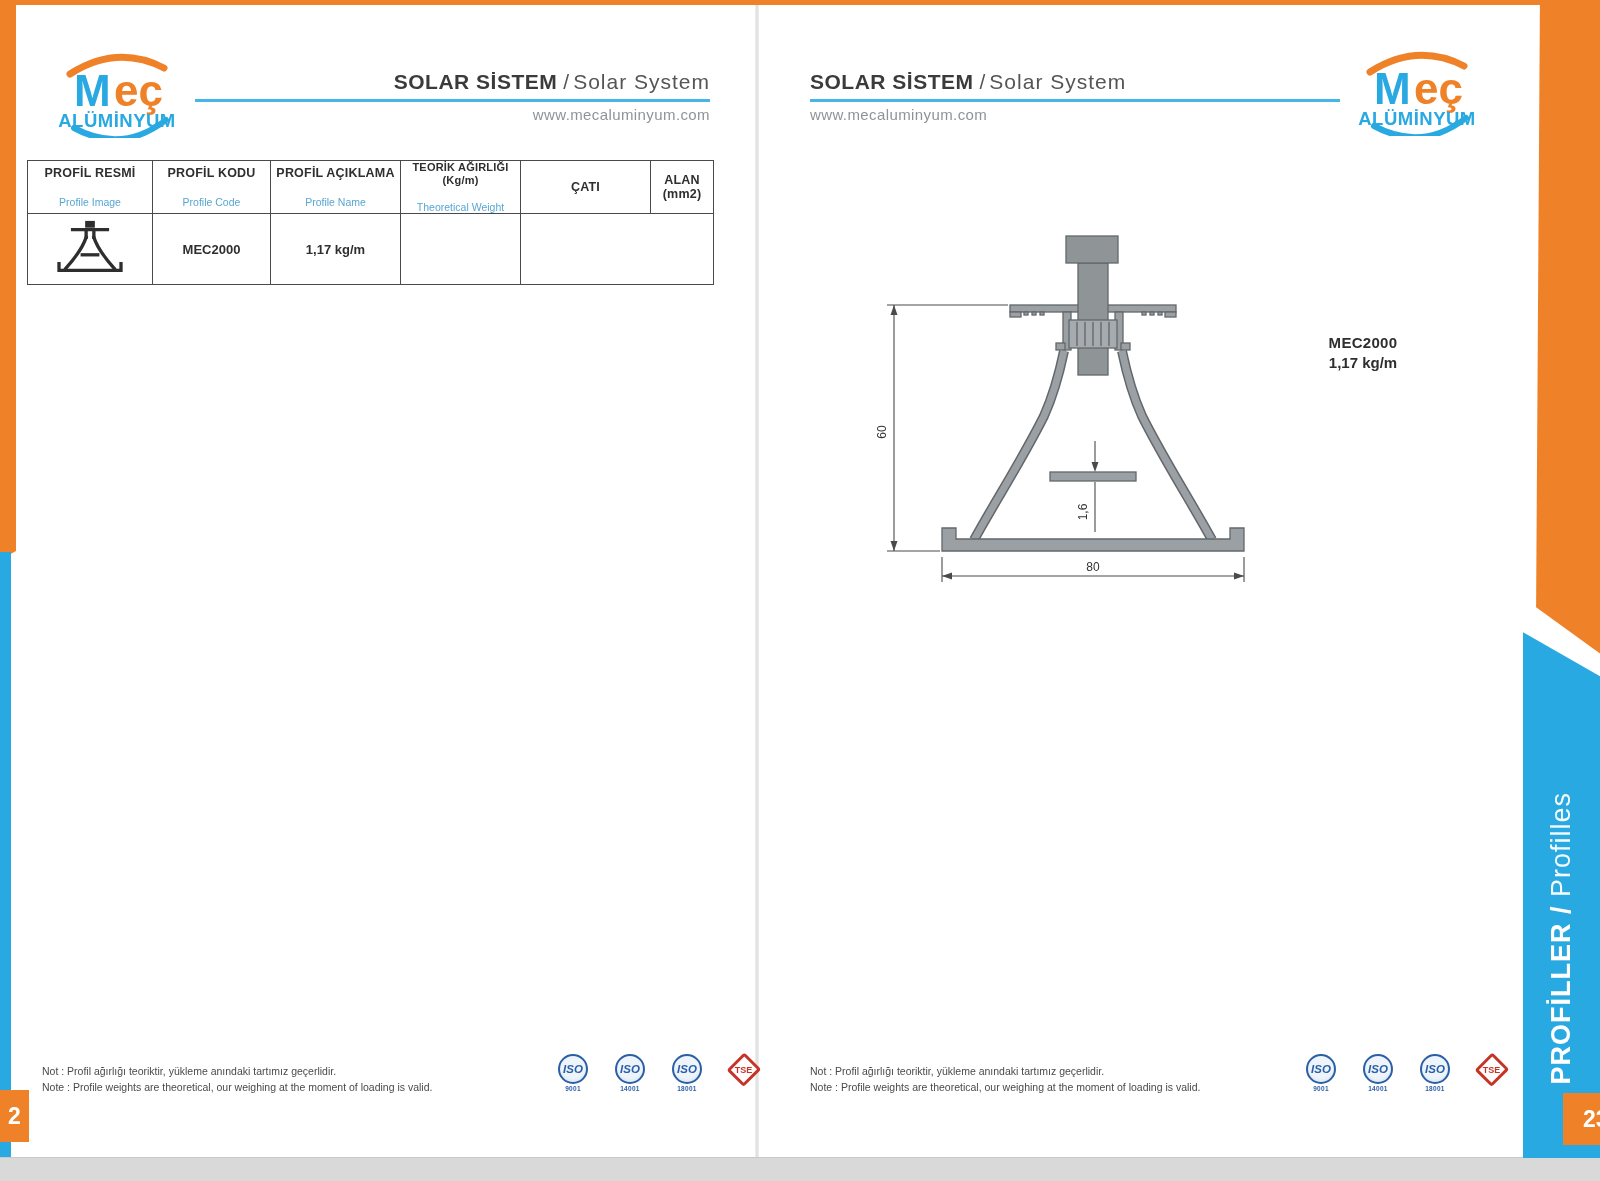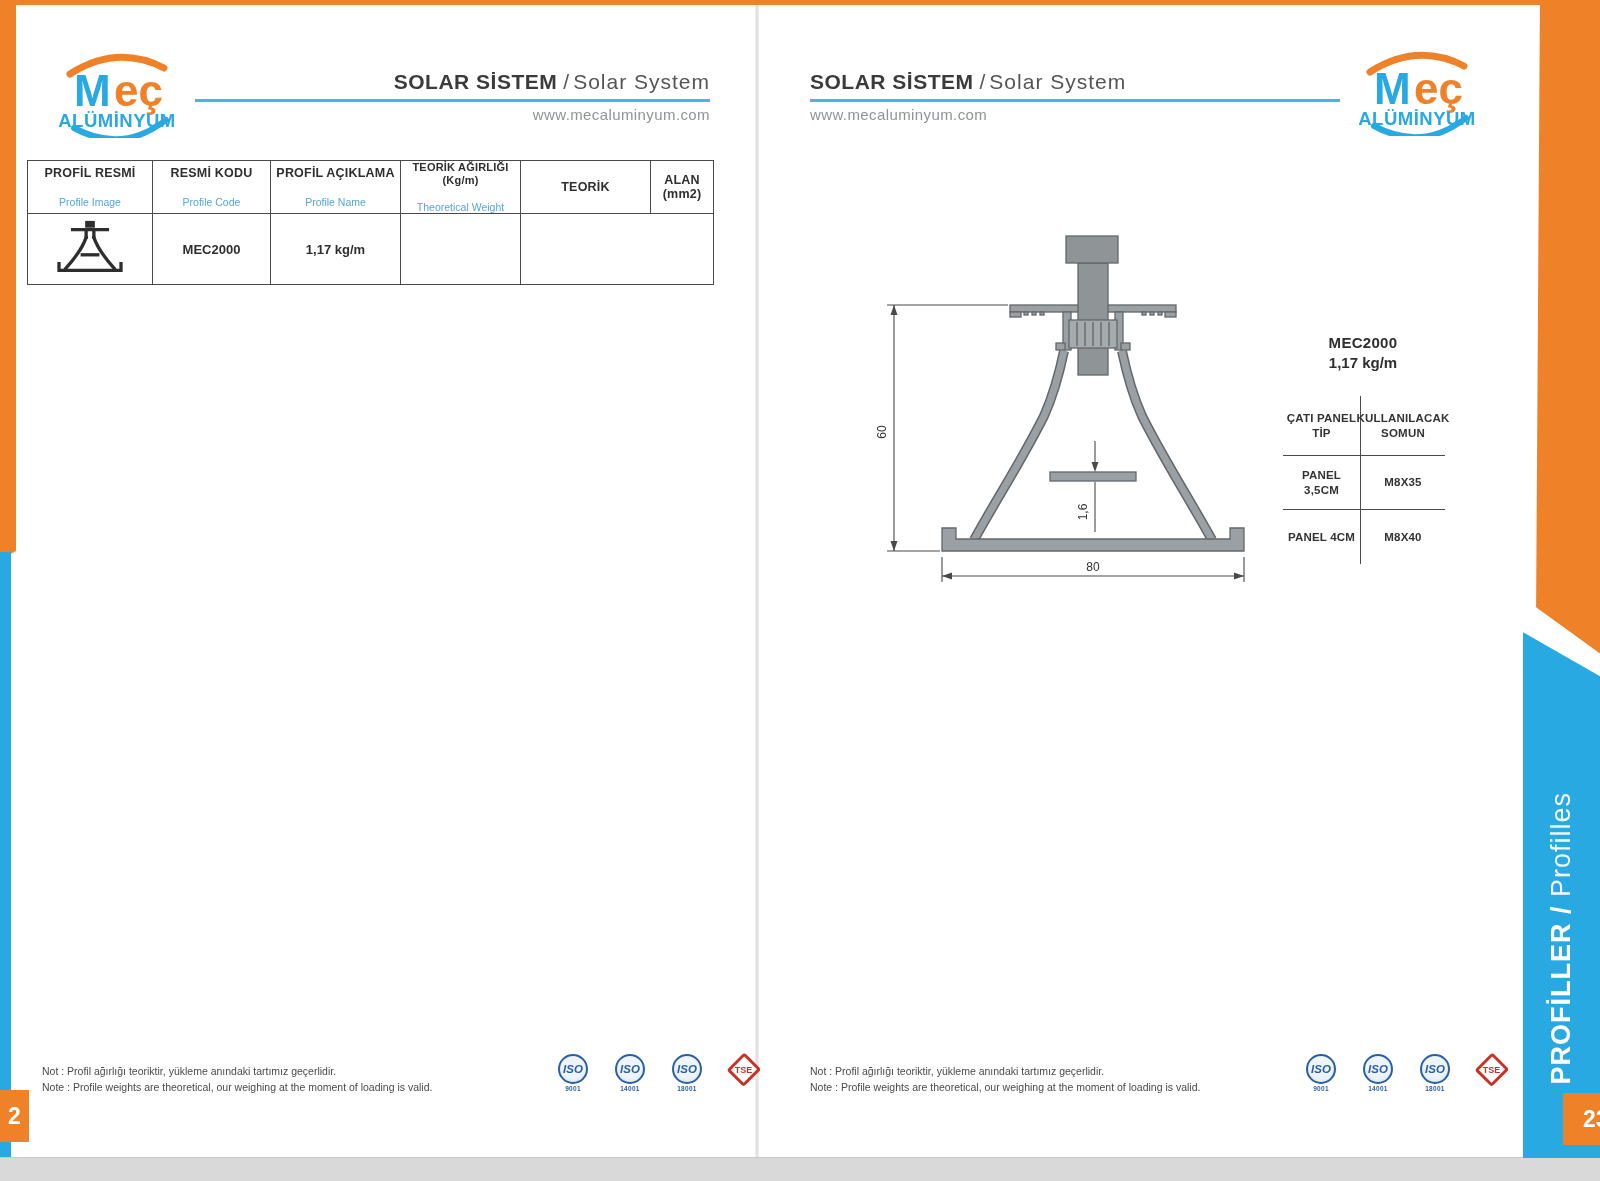--- a/index.html
+++ b/index.html
@@ -155,33 +155,33 @@
   </div>
   <div class="hdr-line left-page"></div>
   <div class="hdr-site left-page">www.mecaluminyum.com</div>
 
   <div class="ptable">
     <div class="pt-cell hdr">
       <div class="pt-tr">PROFİL RESMİ</div>
       <div class="pt-en">Profile Image</div>
     </div>
     <div class="pt-cell hdr">
-      <div class="pt-tr">RESMİ KODU</div>
+      <div class="pt-tr">PROFİL KODU</div>
       <div class="pt-en">Profile Code</div>
     </div>
     <div class="pt-cell hdr">
       <div class="pt-tr">PROFİL AÇIKLAMA</div>
       <div class="pt-en">Profile Name</div>
     </div>
     <div class="pt-cell hdr">
       <div class="pt-tr small">TEORİK AĞIRLIĞI (Kg/m)</div>
       <div class="pt-en">Theoretical Weight</div>
     </div>
     <div class="pt-cell hdr">
-      <div class="pt-tr">TEORİK</div>
+      <div class="pt-tr">ÇATI</div>
     </div>
     <div class="pt-cell hdr lastcol">
       <div class="pt-tr">ALAN (mm2)</div>
     </div>
 
     <div class="pt-cell">
       <svg width="84" height="62" viewBox="0 0 84 64">
         <rect x="37" y="3" width="10" height="7" fill="#2E2E2E"></rect>
         <path class="mini" d="M24,12 H60"></path>
         <path class="mini" d="M38,12 V20 M46,12 V20"></path>
@@ -307,28 +307,20 @@
       <line class="dim" x1="235" y1="272" x2="235" y2="322"></line>
       <text class="dimt" transform="translate(227,302) rotate(-90)" text-anchor="middle">1,6</text>
     </g>
   </svg>
 
   <div class="draw-caption">
     <div class="c1">MEC2000</div>
     <div class="c2">1,17 kg/m</div>
   </div>
 
-  <div class="spec">
-    <div class="sp-cell c1 rb">ÇATI PANEL TİP</div>
-    <div class="sp-cell rb">KULLANILACAK SOMUN</div>
-    <div class="sp-cell c1 rb">PANEL 3,5CM</div>
-    <div class="sp-cell rb">M8X35</div>
-    <div class="sp-cell c1">PANEL 4CM</div>
-    <div class="sp-cell">M8X40</div>
-  </div>
 
   <div class="note right-page">
     <div>Not : Profil ağırlığı teoriktir, yükleme anındaki tartımız geçerlidir.</div>
     <div>Note : Profile weights are theoretical, our weighing at the moment of loading is valid.</div>
   </div>
 
   <div class="certs right-page">
     <div class="badge">
       <div class="iso-circle">ISO</div>
       <div class="badge-sub">9001</div>

